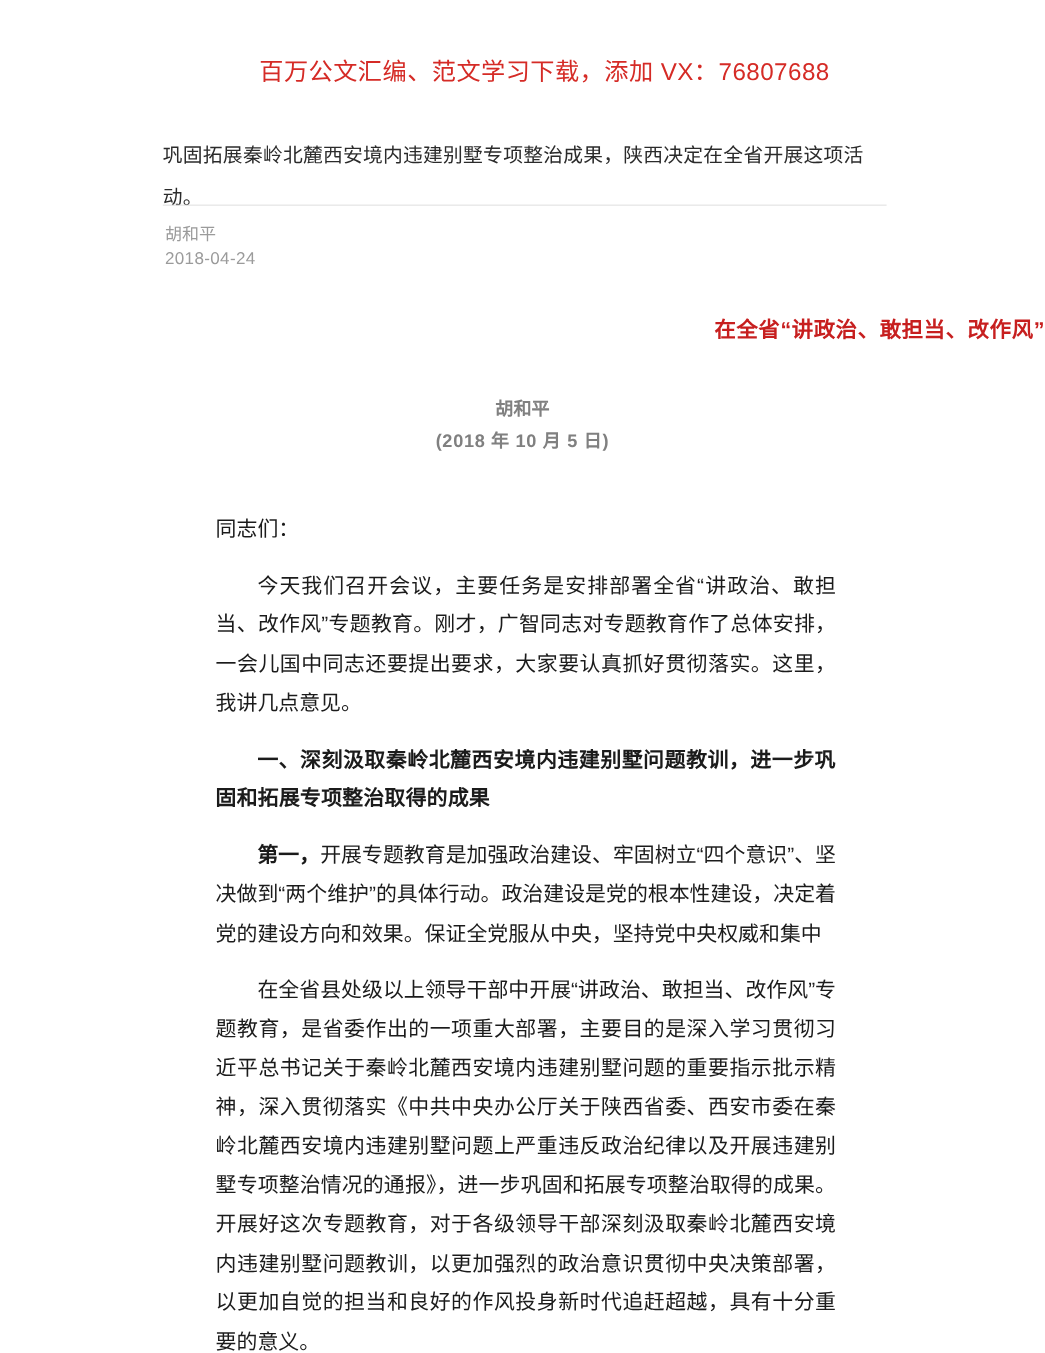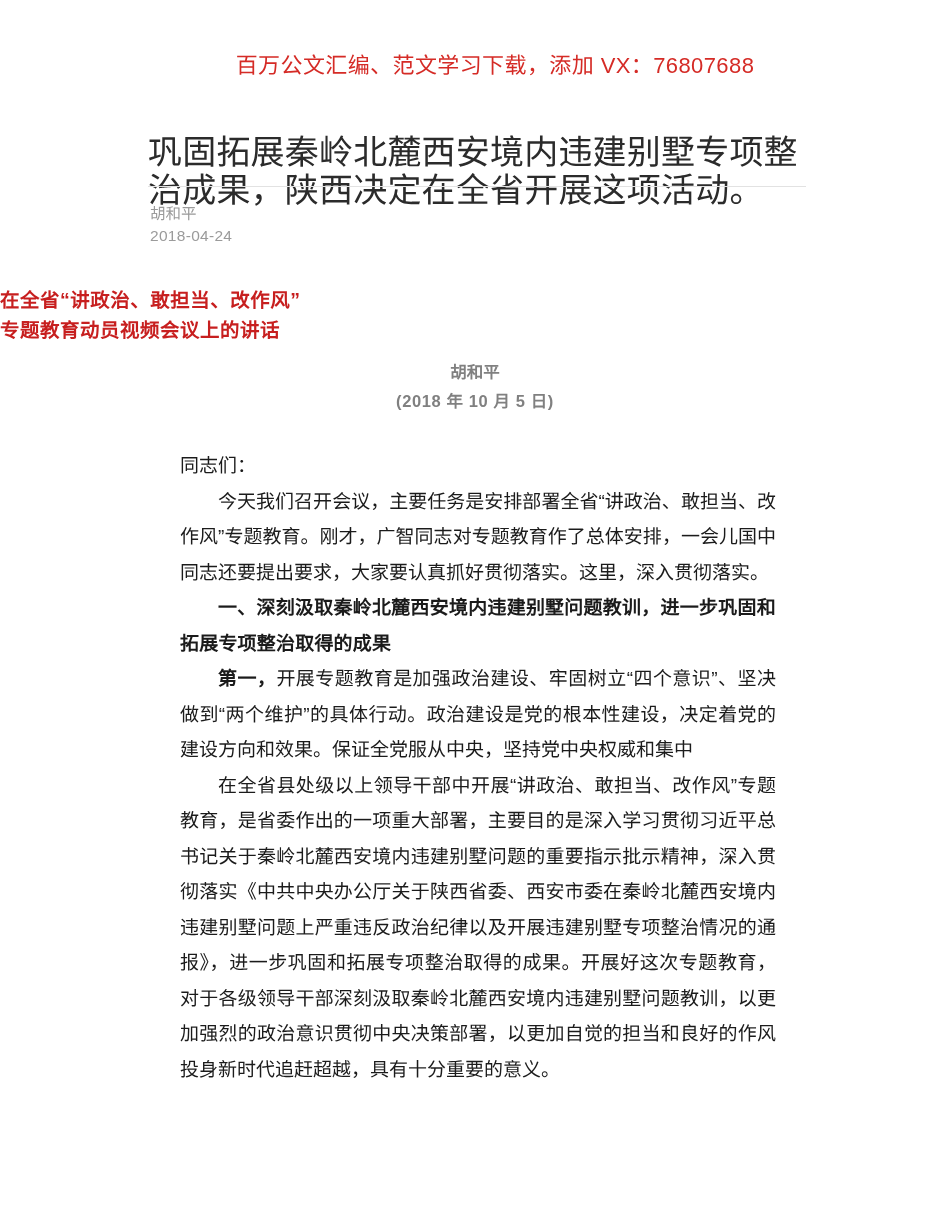--- a/index.html
+++ b/index.html
@@ -38,21 +38,21 @@
     white-space: nowrap;
     padding-left: 20px;
   }
 
   
   .article-title {
     position: absolute;
     top: 110px;
     left: 148px;
     width: 658px;
-    font-size: 34px;
+    font-size: 18px;
     line-height: 38px;
     color: #2b2b2b;
     font-weight: 400;
     letter-spacing: 0.2px;
   }
 
   .title-rule {
     position: absolute;
     top: 186px;
     left: 148px;
@@ -72,21 +72,21 @@
   }
   .meta-author { display: block; }
   .meta-date { display: block; letter-spacing: 0.3px; }
 
   
   .speech-heading {
     position: absolute;
     top: 285px;
     left: 0;
     width: 950px;
-    text-align: left;
+    text-align: right;
     color: #c71f1f;
     font-weight: bold;
     font-size: 19.5px;
     line-height: 30px;
     letter-spacing: 0.5px;
   }
   .speech-heading span { display: block; }
 
   
   .speech-byline {
@@ -110,21 +110,21 @@
     left: 180px;
     width: 596px;
     color: #1b1b1b;
     font-size: 19px;
     line-height: 35.5px;
     text-align: justify;
     text-justify: inter-ideograph;
   }
 
   .body-copy p {
-    margin: 0;
+    margin: 16px;
     padding: 0;
   }
 
   .p-indent { text-indent: 2em; }
   .p-plain { text-indent: 0; }
 
   .sec-heading {
     font-weight: bold;
     text-indent: 2em;
     letter-spacing: 0.2px;
@@ -143,33 +143,32 @@
 
   <div class="title-rule"></div>
 
   <div class="meta-block">
     <span class="meta-author">胡和平</span>
     <span class="meta-date">2018-04-24</span>
   </div>
 
   <div class="speech-heading">
     <span>在全省“讲政治、敢担当、改作风”</span>
-    <span>专题教育动员视频会议上的讲话</span>
   </div>
 
   <div class="speech-byline">
     <span>胡和平</span>
     <span class="speech-date">(2018 年 10 月 5 日)</span>
   </div>
 
   <div class="body-copy">
 
     <p class="p-plain">同志们：</p>
 
-    <p class="p-indent">今天我们召开会议，主要任务是安排部署全省“讲政治、敢担当、改作风”专题教育。刚才，广智同志对专题教育作了总体安排，一会儿国中同志还要提出要求，大家要认真抓好贯彻落实。这里，深入贯彻落实。</p>
+    <p class="p-indent">今天我们召开会议，主要任务是安排部署全省“讲政治、敢担当、改作风”专题教育。刚才，广智同志对专题教育作了总体安排，一会儿国中同志还要提出要求，大家要认真抓好贯彻落实。这里，我讲几点意见。</p>
 
     <p class="sec-heading">一、深刻汲取秦岭北麓西安境内违建别墅问题教训，进一步巩固和拓展专项整治取得的成果</p>
 
     <p class="p-indent"><span class="lead-bold">第一，</span><span>开展专题教育是加强政治建设、牢固树立“四个意识”、坚决做到“两个维护”的具体行动。政治建设是党的根本性建设，决定着党的建设方向和效果。保证全党服从中央，坚持党中央权威和集中</span></p>
 
     <p class="p-indent">在全省县处级以上领导干部中开展“讲政治、敢担当、改作风”专题教育，是省委作出的一项重大部署，主要目的是深入学习贯彻习近平总书记关于秦岭北麓西安境内违建别墅问题的重要指示批示精神，深入贯彻落实《中共中央办公厅关于陕西省委、西安市委在秦岭北麓西安境内违建别墅问题上严重违反政治纪律以及开展违建别墅专项整治情况的通报》，进一步巩固和拓展专项整治取得的成果。开展好这次专题教育，对于各级领导干部深刻汲取秦岭北麓西安境内违建别墅问题教训，以更加强烈的政治意识贯彻中央决策部署，以更加自觉的担当和良好的作风投身新时代追赶超越，具有十分重要的意义。</p>
 
   </div>
 
 </div>

